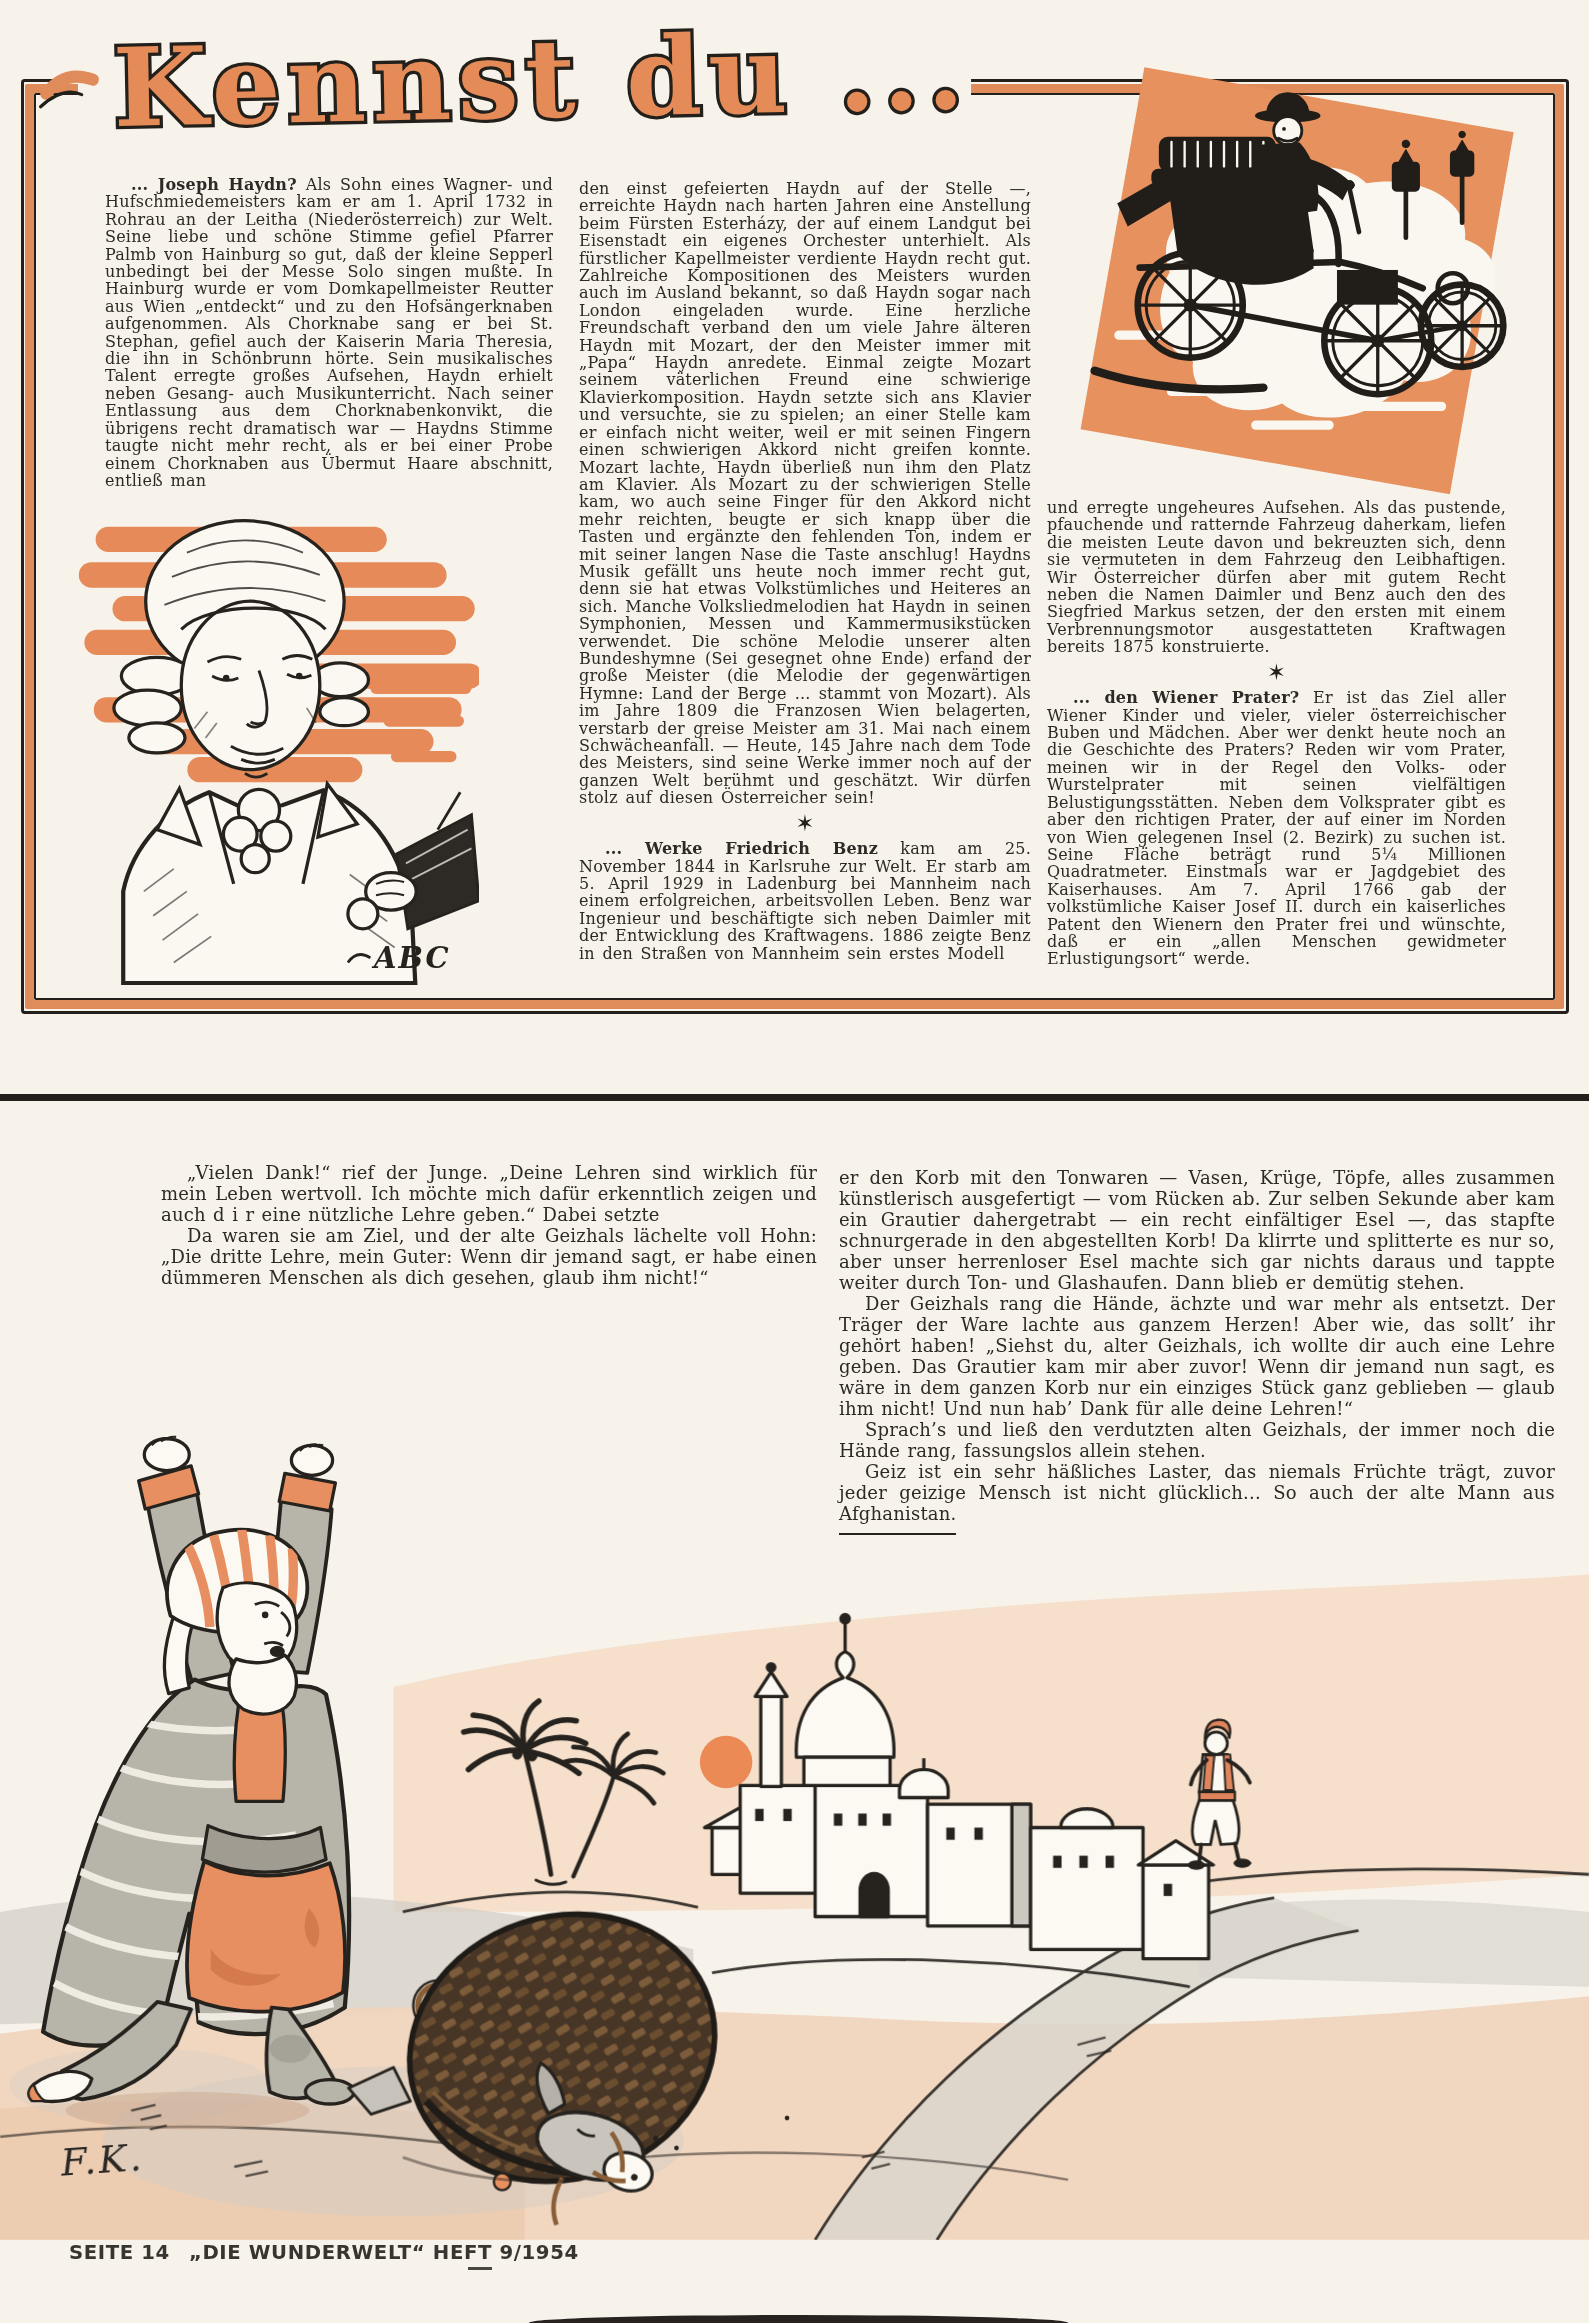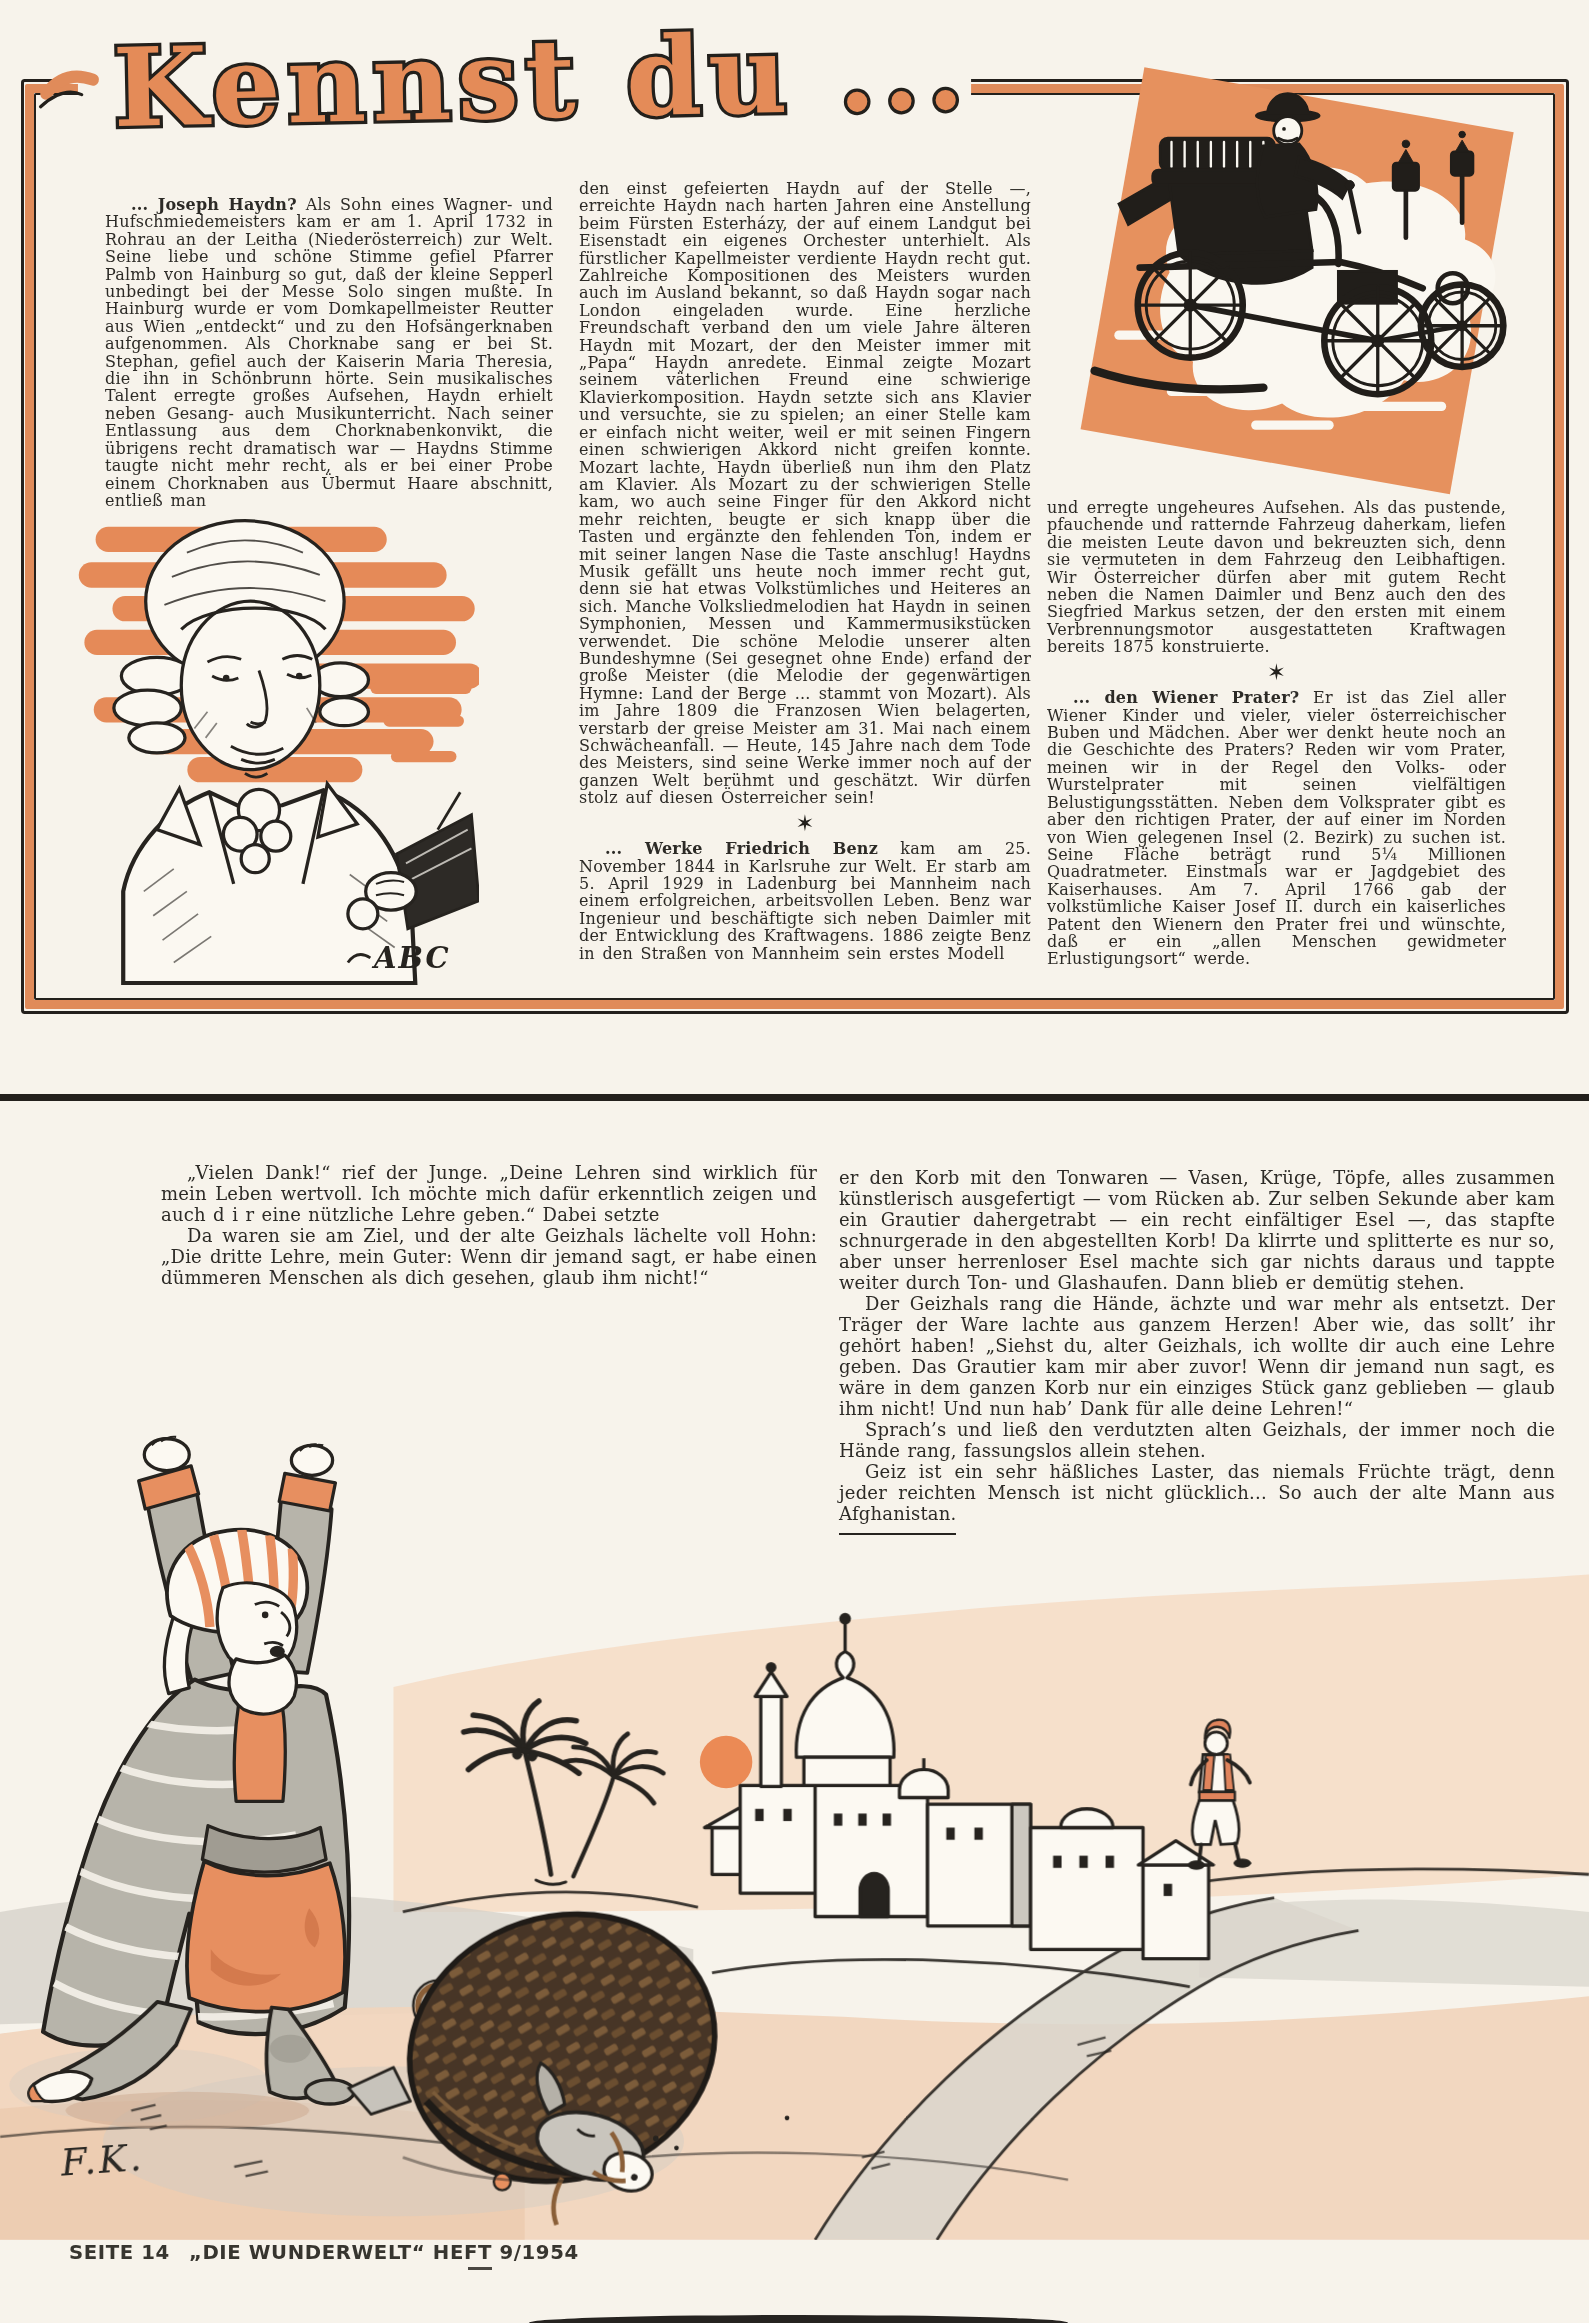--- a/index.html
+++ b/index.html
@@ -44,21 +44,21 @@
     </div>
   </div>
 
   <svg class="title-svg" viewBox="0 0 1030 152">
     <rect x="52" y="30" width="956" height="110" fill="#f7f3eb"></rect>
     <path d="M18,96 q20,-26 50,-15" stroke="#e08b5a" stroke-width="13" fill="none" stroke-linecap="round"></path>
     <path d="M12,110 q24,-22 44,-13" stroke="#23201c" stroke-width="3.5" fill="none" stroke-linecap="round"></path>
     <text x="90" y="122" font-family="DejaVu Serif, serif" font-weight="bold" font-size="116" fill="#e48b58" stroke="#23201c" stroke-width="7" paint-order="stroke" letter-spacing="7" transform="rotate(-1.2 500 100)">Kennst du ...</text>
   </svg>
 
-  <div class="col top-col" style="left:105px;top:196px;width:448px;">
+  <div class="col top-col" style="left:105px;top:176px;width:448px;">
     <p class="para"><b class="lead">... Joseph Haydn?</b>
       <span>Als Sohn eines Wagner- und Hufschmiedemeisters kam er am 1. April 1732 in Rohrau an der Leitha (Niederösterreich) zur Welt. Seine liebe und schöne Stimme gefiel Pfarrer Palmb von Hainburg so gut, daß der kleine Sepperl unbedingt bei der Messe Solo singen mußte. In Hainburg wurde er vom Domkapellmeister Reutter aus Wien „entdeckt“ und zu den Hofsängerknaben aufgenommen. Als Chorknabe sang er bei St. Stephan, gefiel auch der Kaiserin Maria Theresia, die ihn in Schönbrunn hörte. Sein musikalisches Talent erregte großes Aufsehen, Haydn erhielt neben Gesang- auch Musikunterricht. Nach seiner Entlassung aus dem Chorknabenkonvikt, die übrigens recht dramatisch war — Haydns Stimme taugte nicht mehr recht, als er bei einer Probe einem Chorknaben aus Übermut Haare abschnitt, entließ man</span></p>
   </div>
 
   <svg class="illu" style="left:67px;top:487px;width:412px;height:498px;" viewBox="0 0 440 532">
     <g stroke="#e58a58" stroke-width="27" stroke-linecap="round">
       <path d="M44,56 H328"></path>
         <path d="M26,94 H392"></path>
         <path d="M62,130 H422"></path>
         <path d="M32,166 H402"></path>
@@ -245,21 +245,21 @@
 
   <div class="col story-col" style="left:161px;top:1162px;width:656px;">
     <p class="para">„Vielen Dank!“ rief der Junge. „Deine Lehren sind wirklich für mein Leben wertvoll. Ich möchte mich dafür erkenntlich zeigen und auch d i r eine nützliche Lehre geben.“ Dabei setzte</p>
     <p class="para">Da waren sie am Ziel, und der alte Geizhals lächelte voll Hohn: „Die dritte Lehre, mein Guter: Wenn dir jemand sagt, er habe einen dümmeren Menschen als dich gesehen, glaub ihm nicht!“</p>
   </div>
 
   <div class="col story-col" style="left:839px;top:1167px;width:716px;">
     <p>er den Korb mit den Tonwaren — Vasen, Krüge, Töpfe, alles zusammen künstlerisch ausgefertigt — vom Rücken ab. Zur selben Sekunde aber kam ein Grautier dahergetrabt — ein recht einfältiger Esel —, das stapfte schnurgerade in den abgestellten Korb! Da klirrte und splitterte es nur so, aber unser herrenloser Esel machte sich gar nichts daraus und tappte weiter durch Ton- und Glashaufen. Dann blieb er demütig stehen.</p>
     <p class="para">Der Geizhals rang die Hände, ächzte und war mehr als entsetzt. Der Träger der Ware lachte aus ganzem Herzen! Aber wie, das sollt’ ihr gehört haben! „Siehst du, alter Geizhals, ich wollte dir auch eine Lehre geben. Das Grautier kam mir aber zuvor! Wenn dir jemand nun sagt, es wäre in dem ganzen Korb nur ein einziges Stück ganz geblieben — glaub ihm nicht! Und nun hab’ Dank für alle deine Lehren!“</p>
     <p class="para">Sprach’s und ließ den verdutzten alten Geizhals, der immer noch die Hände rang, fassungslos allein stehen.</p>
-    <p class="para"><span>Geiz ist ein sehr häßliches Laster, das niemals Früchte trägt, denn jeder reichten Mensch ist nicht glücklich... So auch der alte Mann aus</span>
+    <p class="para"><span>Geiz ist ein sehr häßliches Laster, das niemals Früchte trägt, zuvor jeder geizige Mensch ist nicht glücklich... So auch der alte Mann aus</span>
       <span class="uword">Afghanistan.</span></p>
   </div>
 
   <svg class="illu scene" style="left:0;top:1387px;width:1589px;height:853px;" viewBox="0 0 1696 910">
     <defs>
       <pattern id="weavePat" width="34" height="22" patternUnits="userSpaceOnUse" patternTransform="rotate(-12)">
         <rect width="34" height="22" fill="#473526"></rect>
         <rect x="1" y="2" width="15" height="8" rx="3" fill="#7c5c3a"></rect>
         <rect x="17" y="12" width="15" height="8" rx="3" fill="#6b4e30"></rect>
       </pattern>

